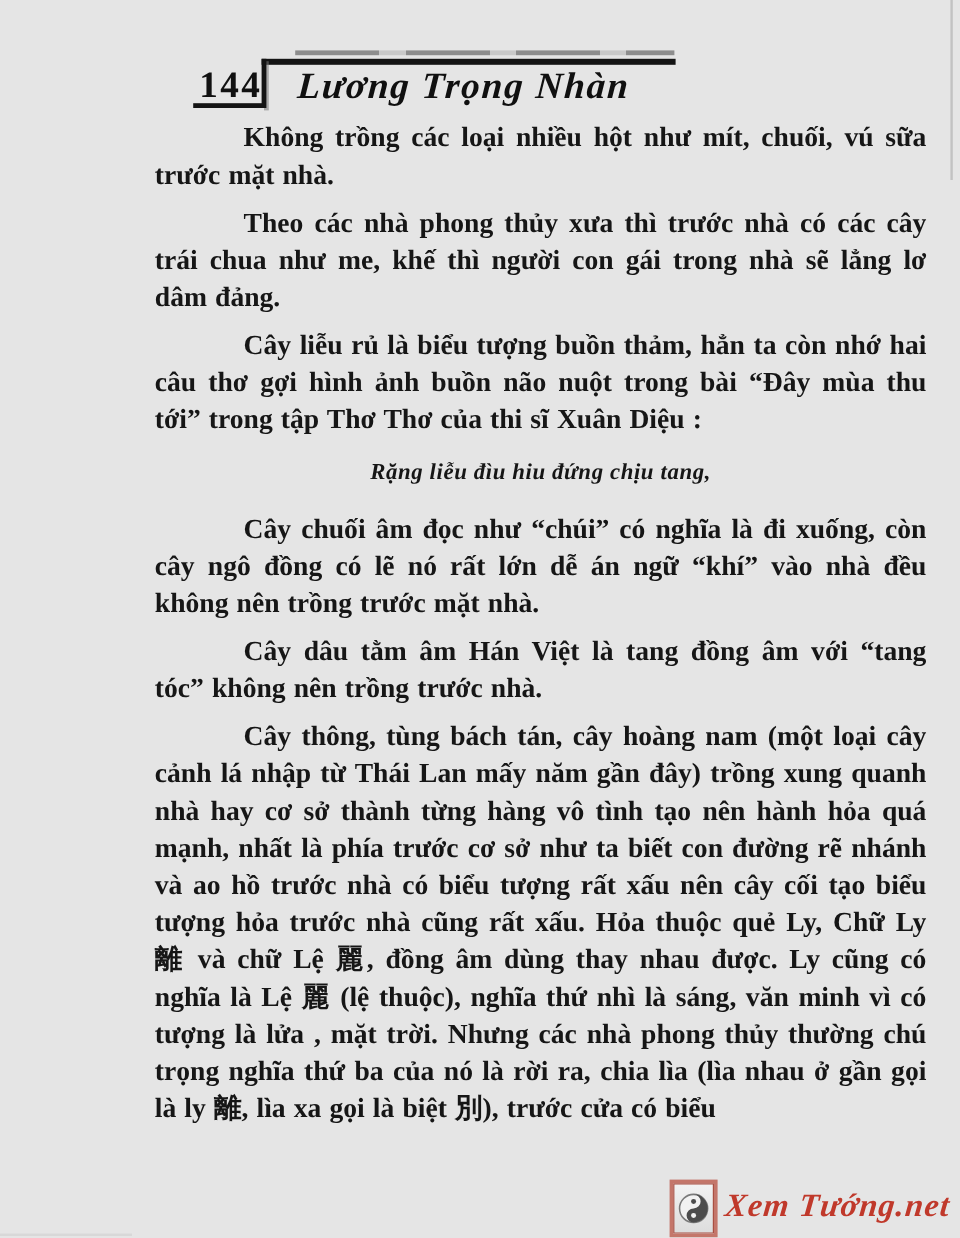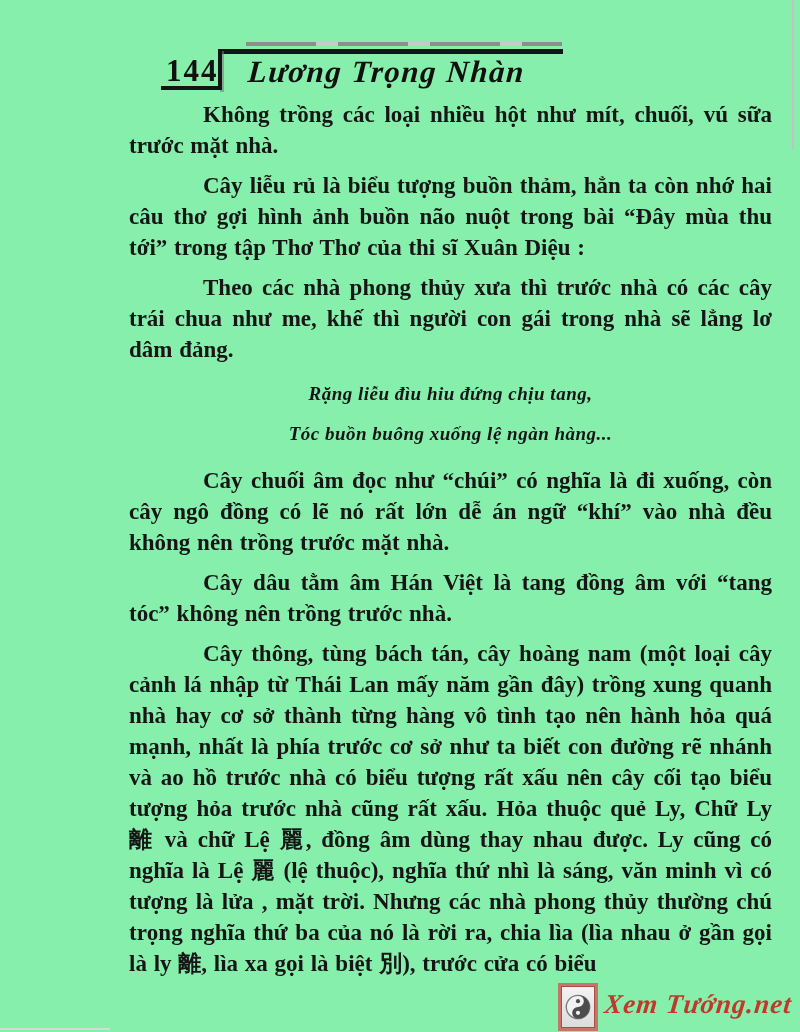--- a/index.html
+++ b/index.html
@@ -6,21 +6,21 @@
   body{
     width:800px;height:1032px;
     background:#ffffff;
     font-family:"Liberation Serif","DejaVu Serif",serif;
     color:#161616;
     position:relative;
     overflow:hidden;
   }
   .page{
     position:absolute;inset:0;
-    background:#86efac;
+    background:#e5e5e5;
   }
 
   
   .hdr-pagenum{
     position:absolute;left:166px;top:53px;
     font-size:31px;font-weight:700;letter-spacing:2px;
     color:#111;
   }
   .hdr-underline{
     position:absolute;left:161px;top:86px;width:60px;height:4px;
@@ -108,25 +108,24 @@
     <span class="hdr-pagenum">144</span>
     <div class="hdr-underline"></div>
     <div class="hdr-step-gray"></div>
     <div class="hdr-step-top"></div>
     <div class="hdr-step-vert"></div>
     <span class="hdr-author">Lương Trọng Nhàn</span>
   </div>
 
   <div class="bodycol">
     <p>Không trồng các loại nhiều hột như mít, chuối, vú sữa trước mặt nhà.</p>
+    <p>Theo các nhà phong thủy xưa thì trước nhà có các cây trái chua như me, khế thì người con gái trong nhà sẽ lẳng lơ dâm đảng.</p>
     <p>Cây liễu rủ là biểu tượng buồn thảm, hẳn ta còn nhớ hai câu thơ gợi hình ảnh buồn não nuột trong bài “Đây mùa thu tới” trong tập Thơ Thơ  của thi sĩ Xuân Diệu :</p>
-    <p>Theo các nhà phong thủy xưa thì trước nhà có các cây trái chua như me, khế thì người con gái trong nhà sẽ lẳng lơ dâm đảng.</p>
     <div class="poem">
       <div>Rặng liễu đìu hiu đứng chịu tang,</div>
-      <div>Tóc buồn buông xuống lệ ngàn hàng...</div>
     </div>
     <p>Cây chuối âm đọc như “chúi” có nghĩa là đi xuống, còn cây ngô đồng có lẽ nó rất lớn dễ án ngữ “khí” vào nhà đều không nên trồng trước mặt nhà.</p>
     <p>Cây dâu tằm âm Hán Việt là tang đồng âm với “tang tóc” không nên trồng trước nhà.</p>
     <p>Cây thông, tùng bách tán, cây hoàng nam (một loại cây cảnh lá nhập từ Thái Lan mấy năm gần đây) trồng xung quanh nhà hay cơ sở thành từng hàng vô tình tạo nên hành hỏa quá mạnh, nhất là phía trước cơ sở như ta biết con đường rẽ nhánh và ao hồ trước nhà có biểu tượng rất xấu nên cây cối tạo biểu tượng hỏa trước nhà cũng rất xấu. Hỏa thuộc quẻ Ly, Chữ Ly 離 và chữ Lệ 麗, đồng âm dùng thay nhau được. Ly cũng có nghĩa là Lệ 麗 (lệ thuộc), nghĩa thứ nhì là sáng, văn minh vì có tượng là lửa , mặt trời. Nhưng các nhà phong thủy thường chú trọng nghĩa thứ ba của nó là rời ra, chia lìa (lìa nhau ở gần gọi là ly 離, lìa xa gọi là biệt 別), trước cửa có biểu</p>
   </div>
 
   <div class="watermark">
     <span class="wm-iconbox">
       <svg width="26" height="26" viewBox="0 0 40 40" aria-hidden="true">
         <circle cx="20" cy="20" r="18" fill="#f2f2f2" stroke="#7a7a7a" stroke-width="2"></circle>

